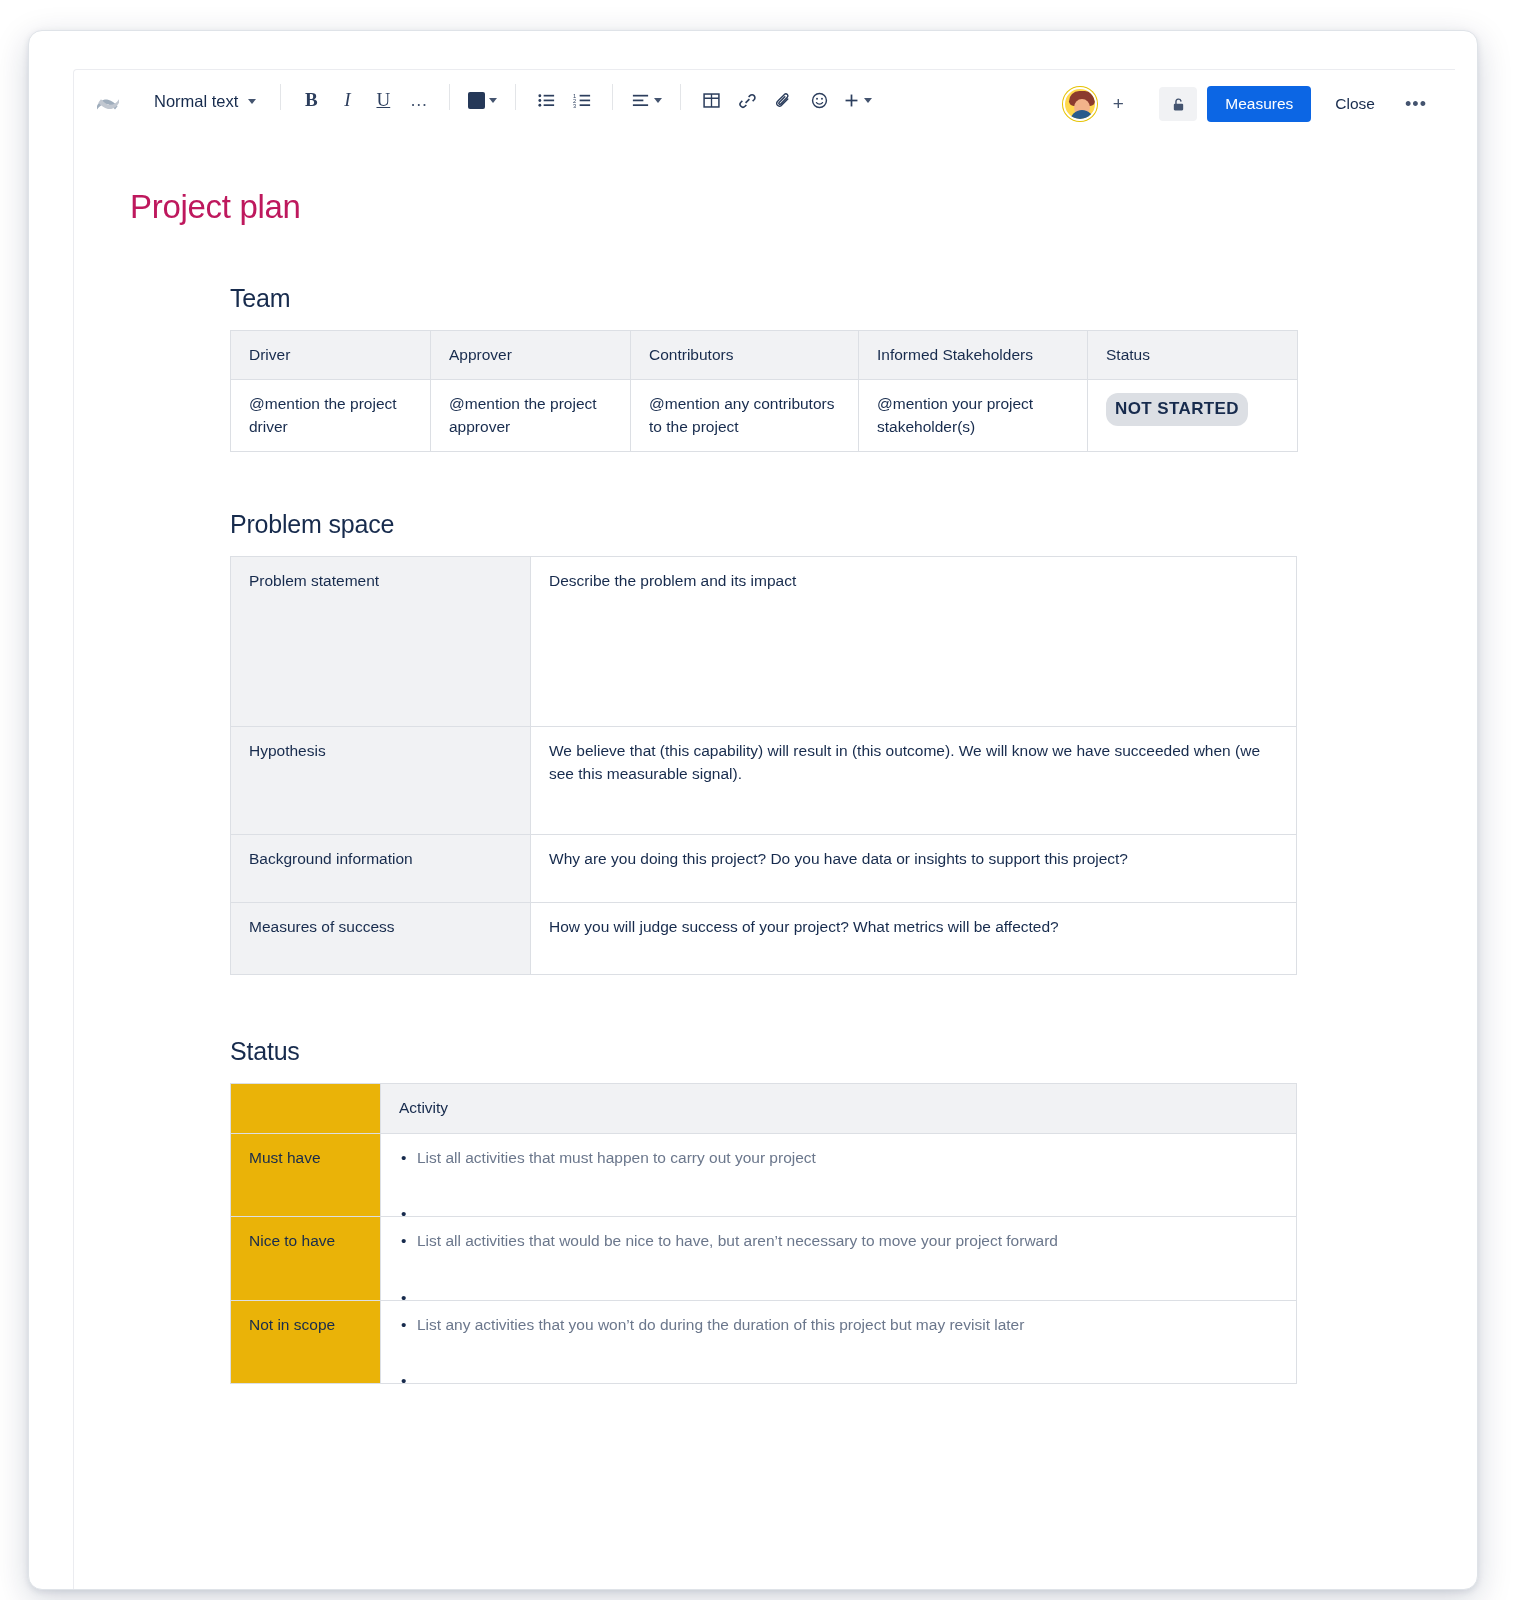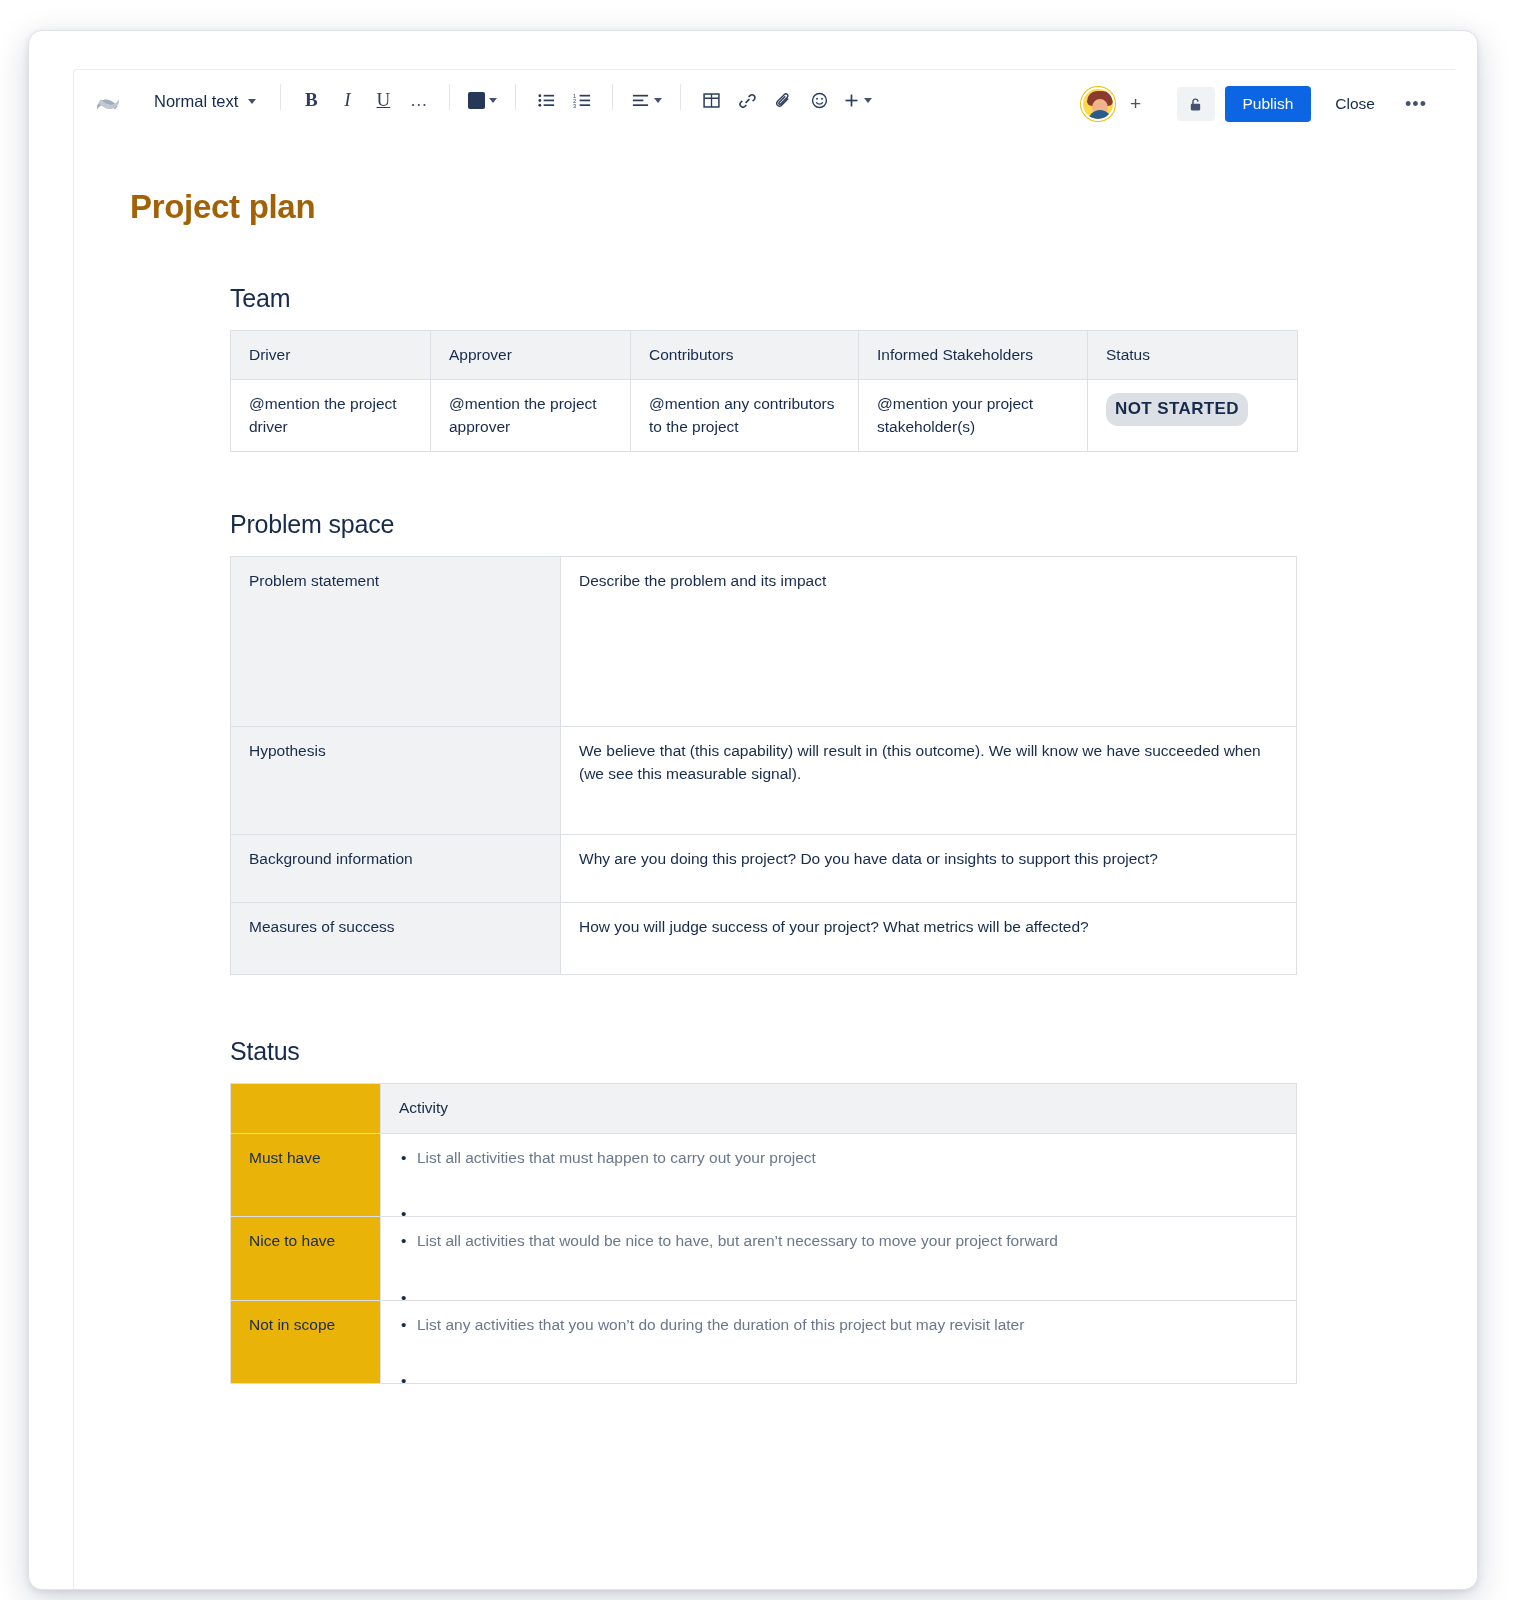--- a/index.html
+++ b/index.html
@@ -168,24 +168,24 @@
     cursor: pointer;
   }
 
   
   .doc {
     padding: 28px 60px 0 56px;
     color: #172b4d;
   }
   .doc-title {
     font-size: 33px;
-    font-weight: 700;
+    font-weight: 400;
     letter-spacing: -0.3px;
     margin: 22px 0 0 0;
-    color: #a16207;
+    color: #be185d;
   }
   .h2 {
     font-size: 25px;
     font-weight: 500;
     color: #172b4d;
     margin: 58px 0 0 100px;
     letter-spacing: -0.2px;
   }
   .h2.scope { margin-top: 62px; }
 
@@ -219,21 +219,21 @@
     color: #172b4d;
     font-size: 17px;
     font-weight: bold;
     letter-spacing: 0.4px;
     padding: 4px 9px;
     border-radius: 12px;
   }
 
   
   .problem-table { width: 1067px; }
-  .problem-table .label-col { width: 330px; background: #f1f2f4; }
+  .problem-table .label-col { width: 300px; background: #f1f2f4; }
   .problem-table td { padding: 16px 20px; }
 
   
   .scope-table { width: 1067px; }
   .scope-table .label-col { width: 150px; background: #eab308; }
   .scope-table td { padding: 15px 20px; }
   .scope-table ul {
     margin: 0; padding: 0 0 0 18px; list-style: none;
   }
   .scope-table li {
@@ -368,21 +368,21 @@
 
         <div class="gap-sm"></div>
 
         <div class="lock-btn">
           <svg width="17" height="17" viewBox="0 0 20 20">
             <rect x="4.5" y="9" width="11" height="8" rx="1.3" fill="#44546f"></rect>
             <path d="M7 9V6.6a3 3 0 0 1 5.9-.7" stroke="#44546f" stroke-width="1.7" fill="none" stroke-linecap="round"></path>
           </svg>
         </div>
 
-        <button class="publish-btn">Publish</button>
+        <button class="publish-btn">Measures</button>
         <button class="close-btn">Close</button>
         <div class="more-btn">•••</div>
       </div>
     </div>
 
     <div class="doc">
 
       <h1 class="doc-title">Project plan</h1>
 
       <h2 class="h2">Team</h2>

